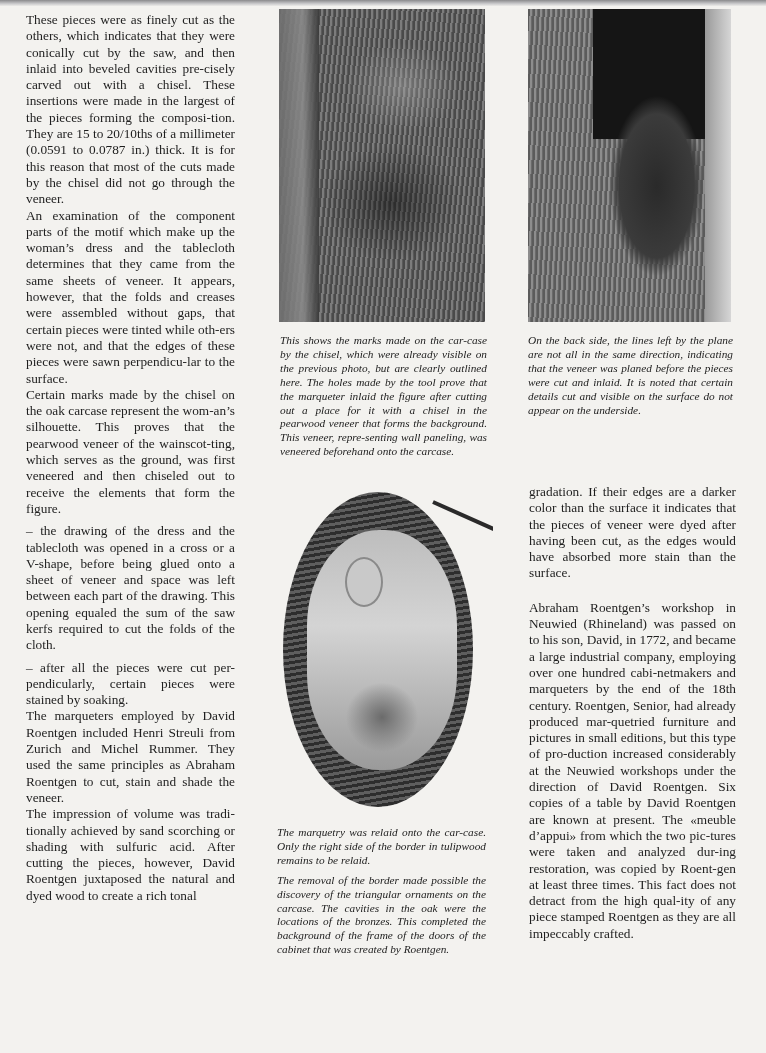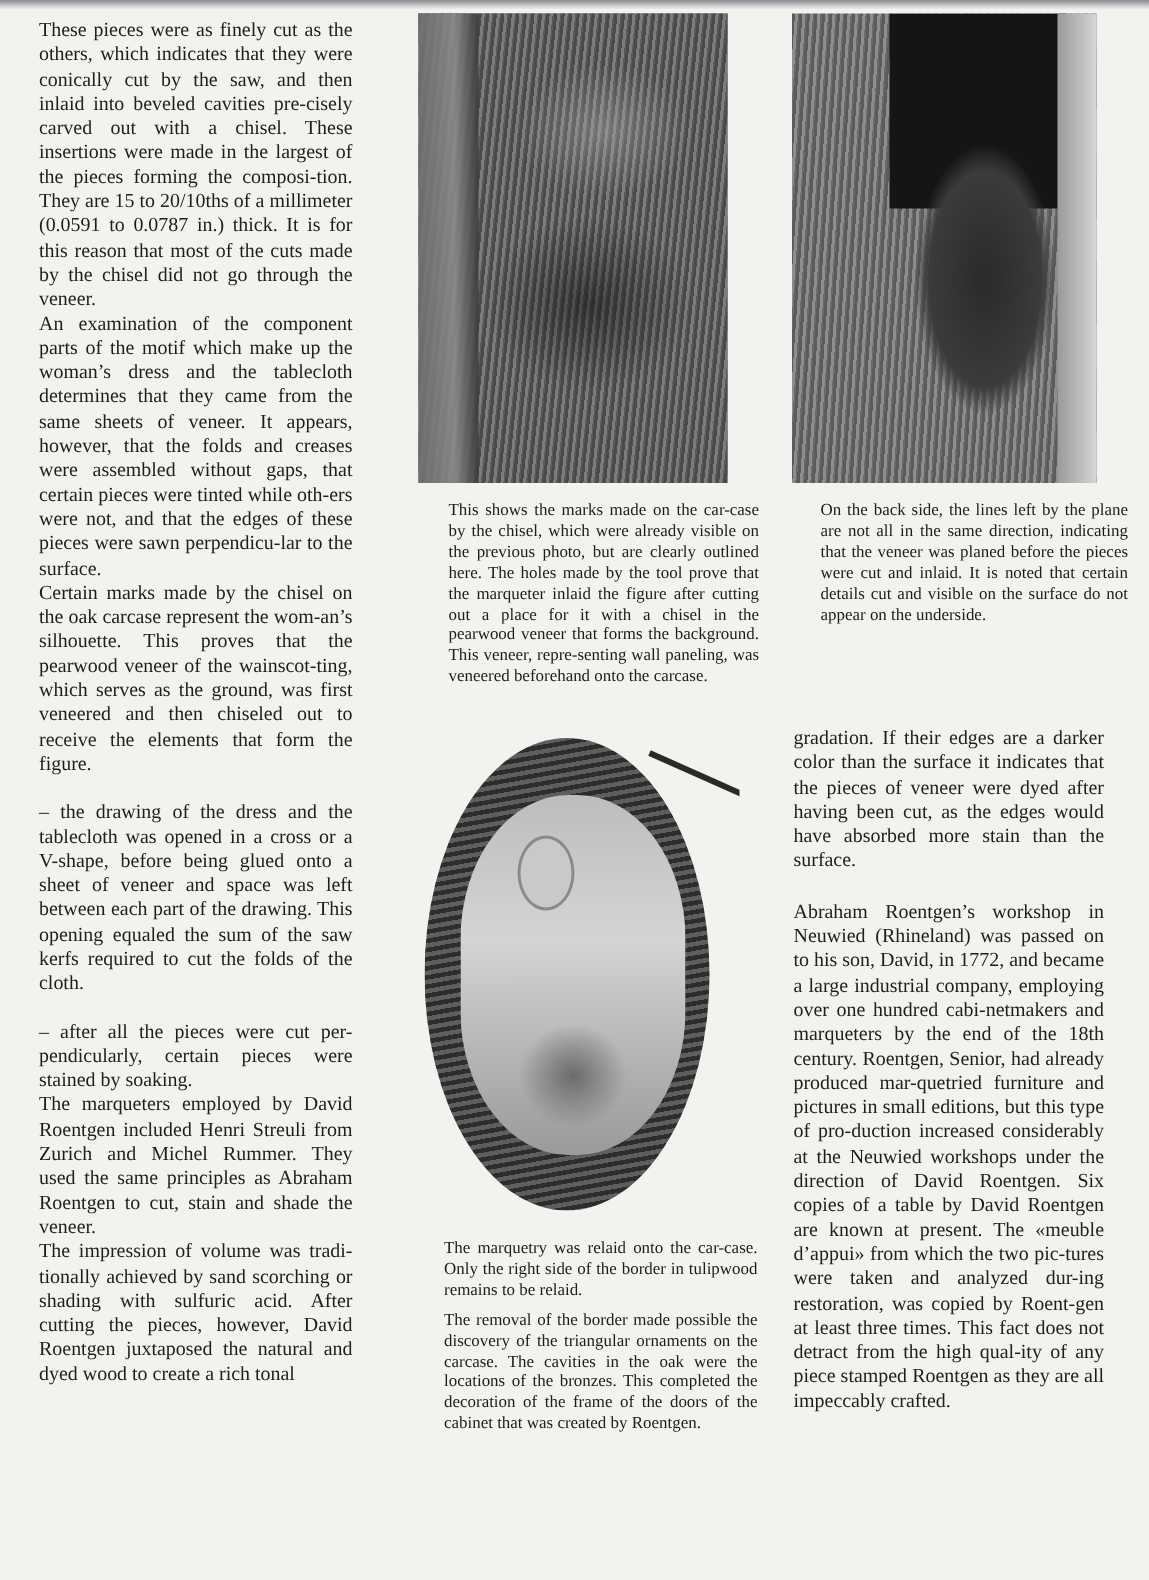--- a/index.html
+++ b/index.html
@@ -12,28 +12,27 @@
   .scan-edge {
     position: absolute; left: 0; top: 0; width: 766px; height: 6px;
     background: linear-gradient(#8a8a8c, #c8c8ca 60%, #ecebe8);
   }
   .col {
     position: absolute;
     font-size: 13.3px; line-height: 16.3px;
     text-align: justify; hyphens: manual;
   }
   .col p { margin: 0; }
-  .col p.gap { margin-top: 16px; }
+  .col p.gap { margin-top: 6px; }
   #col-left { left: 26px; top: 12px; width: 209px; }
   #col-right { left: 529px; top: 484px; width: 207px; }
   .caption {
-    position: absolute; 
+    position: absolute; font-style: italic;
     font-size: 11.3px; line-height: 13.9px; text-align: justify;
     color: #1c1c1c;
-    margin-left: 19px;
   }
   .caption p { margin: 0; }
   .caption p.gap { margin-top: 6px; }
   #cap-1 { left: 280px; top: 334px; width: 207px; }
   #cap-2 { left: 528px; top: 334px; width: 205px; }
   #cap-3 { left: 277px; top: 826px; width: 209px; }
   .photo { position: absolute; overflow: hidden; }
   #photo-1 { left: 279px; top: 9px; width: 206px; height: 313px;
     background:
       radial-gradient(ellipse 40% 20% at 60% 25%, rgba(170,170,170,0.45), transparent 70%),
@@ -103,19 +102,19 @@
 
 <div id="photo-3" class="photo">
   <div class="frame"></div>
   <div class="inner"></div>
   <div class="medallion"></div>
   <div class="strap"></div>
 </div>
 
 <div id="cap-3" class="caption">
   <p>The marquetry was relaid onto the car-case. Only the right side of the border in tulipwood remains to be relaid.</p>
-  <p class="gap">The removal of the border made possible the discovery of the triangular ornaments on the carcase. The cavities in the oak were the locations of the bronzes. This completed the decoration of the frame of the doors of the cabinet that was created by Roentgen.</p>
+  <p class="gap">The removal of the border made possible the discovery of the triangular ornaments on the carcase. The cavities in the oak were the locations of the bronzes. This completed the background of the frame of the doors of the cabinet that was created by Roentgen.</p>
 </div>
 
 <div id="col-right" class="col">
   <p>gradation. If their edges are a darker color than the surface it indicates that the pieces of veneer were dyed after having been cut, as the edges would have absorbed more stain than the surface.</p>
   <p class="gap" style="margin-top:18px">Abraham Roentgen’s workshop in Neuwied (Rhineland) was passed on to his son, David, in 1772, and became a large industrial company, employing over one hundred cabi-netmakers and marqueters by the end of the 18th century. Roentgen, Senior, had already produced mar-quetried furniture and pictures in small editions, but this type of pro-duction increased considerably at the Neuwied workshops under the direction of David Roentgen. Six copies of a table by David Roentgen are known at present. The «meuble d’appui» from which the two pic-tures were taken and analyzed dur-ing restoration, was copied by Roent-gen at least three times. This fact does not detract from the high qual-ity of any piece stamped Roentgen as they are all impeccably crafted.</p>
 </div>
 
 </body></html>

